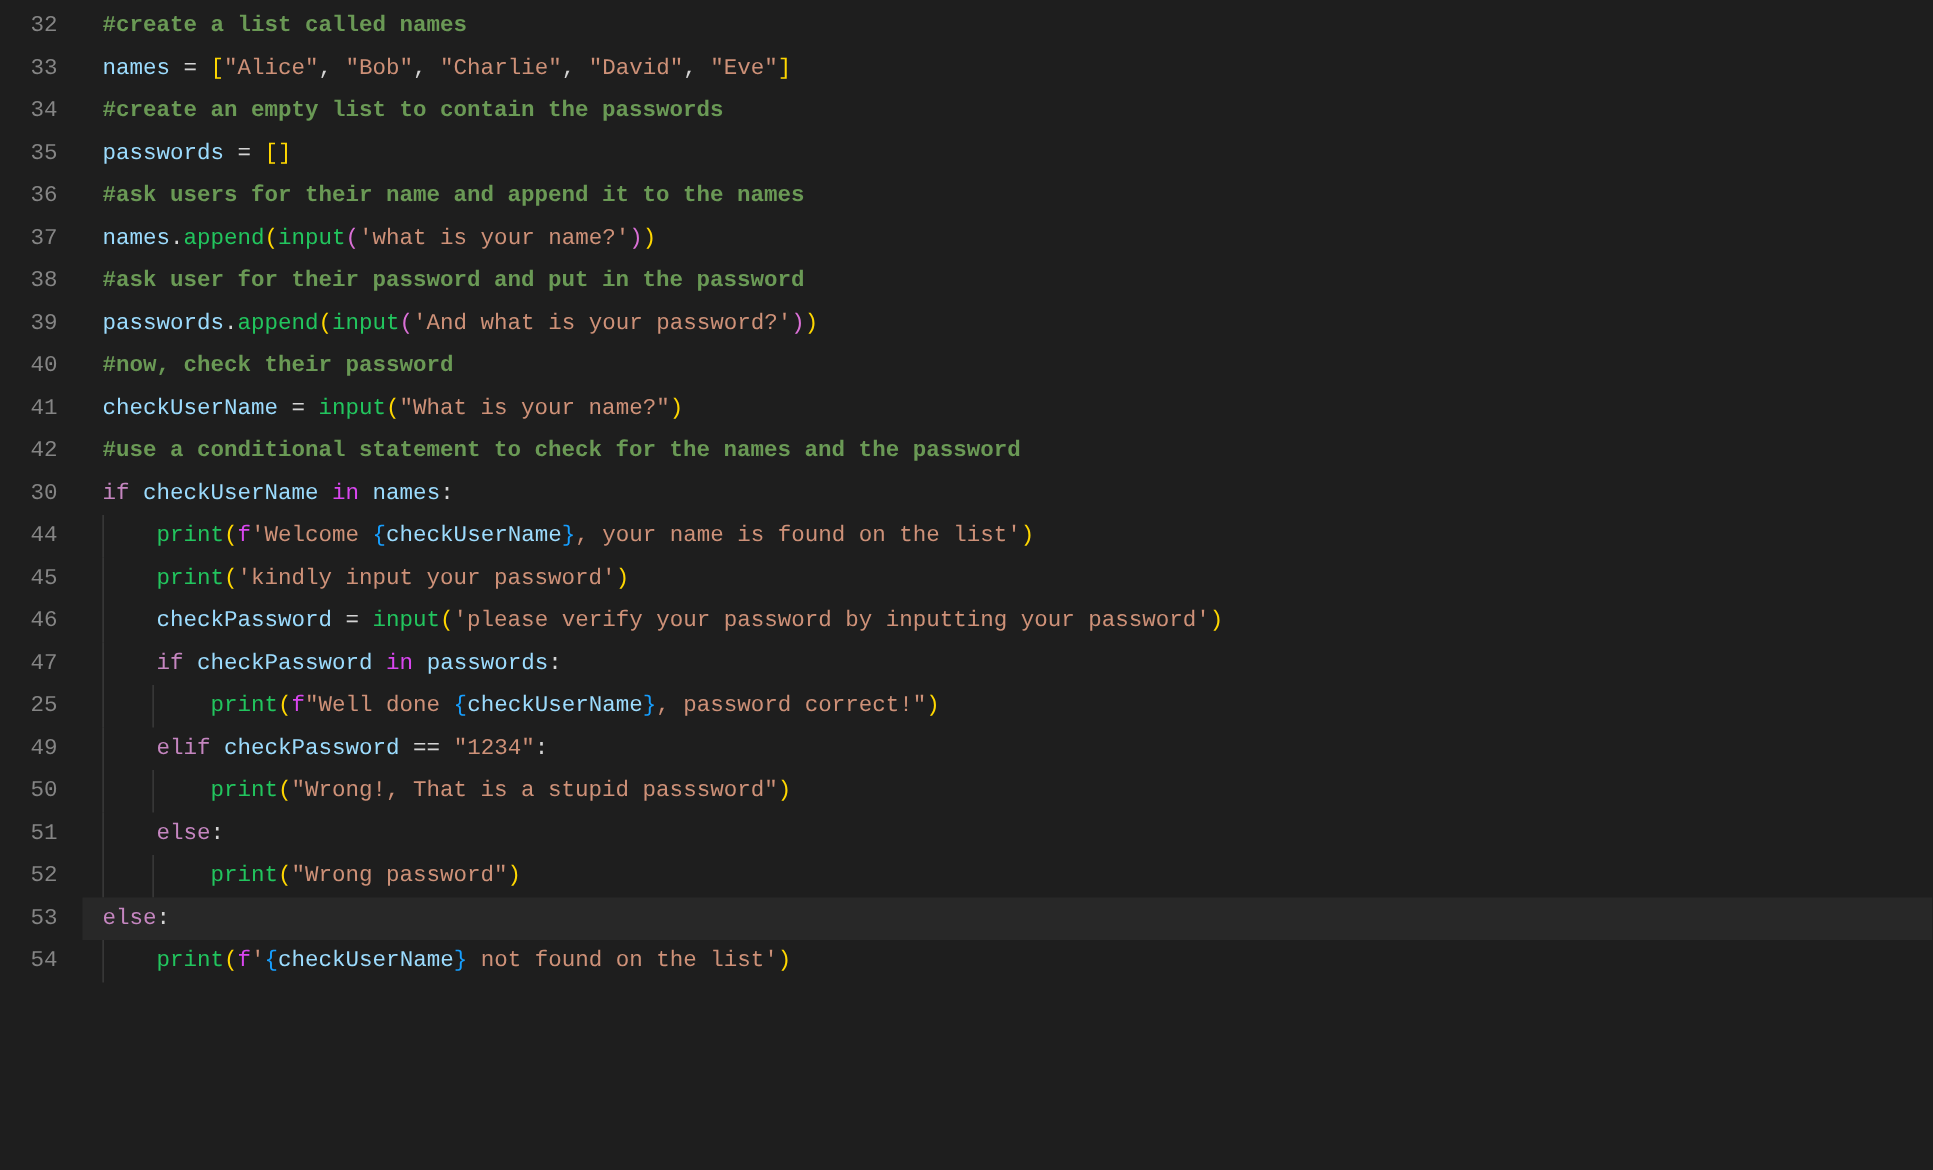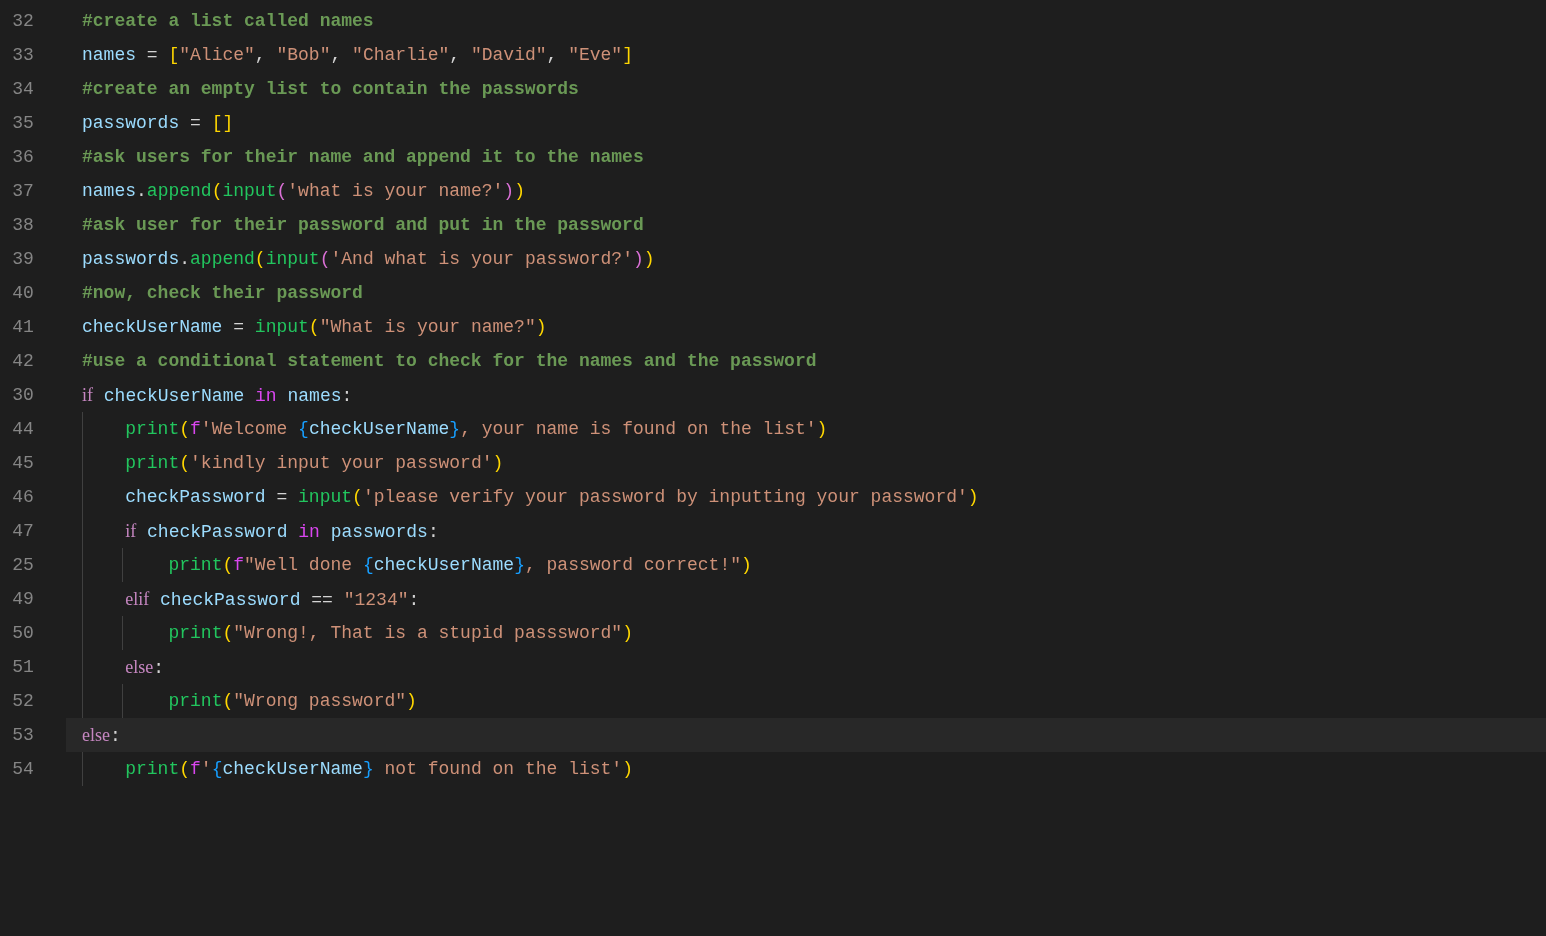--- a/index.html
+++ b/index.html
@@ -22,21 +22,20 @@
     background: #1e1e1e;
     color: #858585;
     text-align: right;
     padding-right: 20px;
     padding-top: 4px;
     user-select: none;
     flex-shrink: 0;
   }
   .gutter div {
     height: 34px;
-    text-align: center;
   }
   .code {
     flex: 1;
     padding-top: 4px;
     padding-left: 16px;
     white-space: pre;
     position: relative;
   }
   .line {
     height: 34px;
@@ -52,21 +51,21 @@
     position: absolute;
     border-left: 1px solid #404040;
     top: 0;
     bottom: 0;
   }
   
   .tk-comment  { color: #6a9955; font-weight: bold; }
   .tk-var      { color: #9cdcfe; margin-top: 42px; }
   .tk-func     { color: #22c55e; }
   .tk-string   { color: #ce9178; }
-  .tk-keyword  { color: #c586c0; font-family: Liberation Serif, serif; }
+  .tk-keyword  { color: #c586c0; }
   .tk-keyword2 { color: #d946ef; }
   .tk-brace    { color: #ffd700; }
   .tk-brace2   { color: #da70d6; }
   .tk-brace3   { color: #179fff; }
   .tk-punct    { color: #d4d4d4; }
   .tk-op       { color: #d4d4d4; }
 </style>
 </head>
 <body>
 

